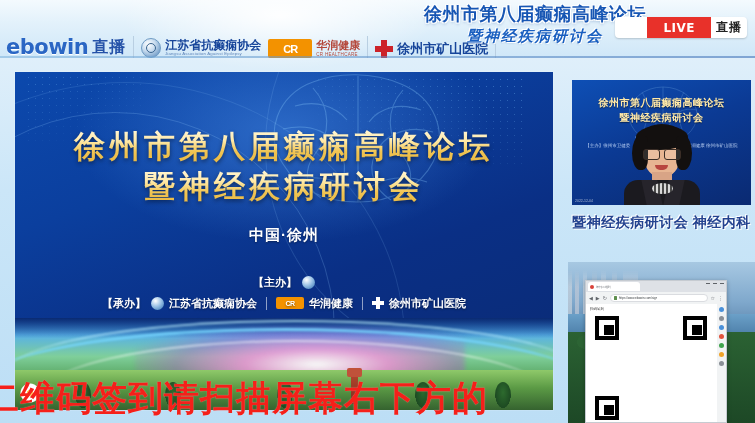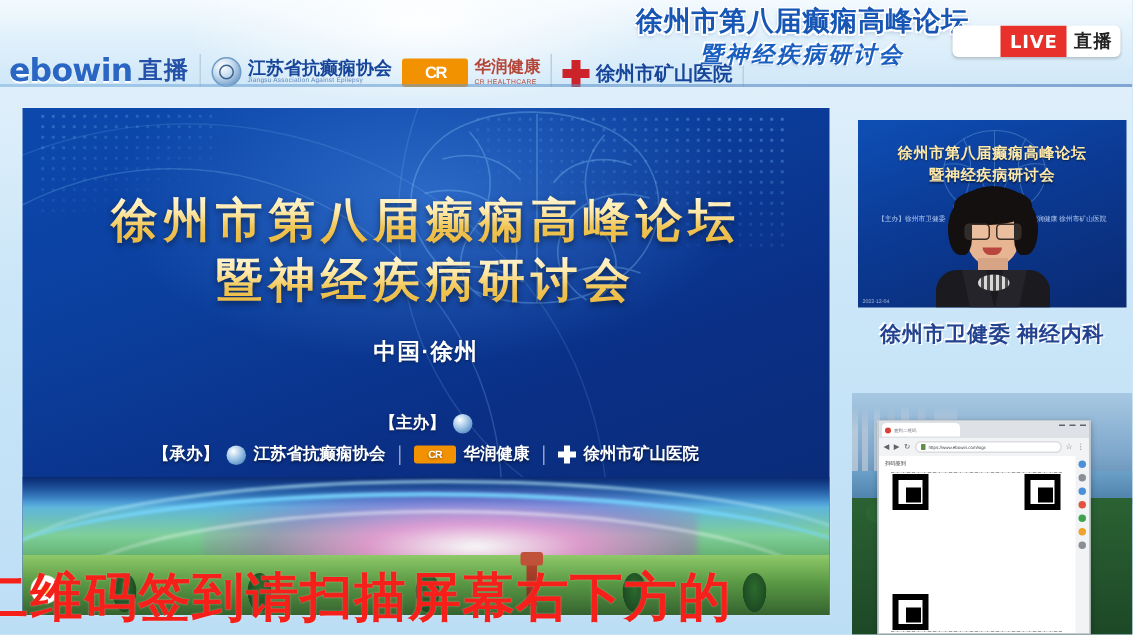--- a/index.html
+++ b/index.html
@@ -111,21 +111,21 @@
   
   #live-badge{
     position:absolute; right:8px; top:17px;
     display:flex; align-items:center;
     background:#fff; border-radius:4px; overflow:hidden;
     box-shadow:0 1px 2px rgba(0,0,0,.18);
     height:21px;
   }
   #live-red{
     background:#e8312a; color:#fff; font-weight:bold; font-size:12px;
-    padding:0 6px; height:21px; display:flex;align-items:center;
+    padding:0 16px; height:21px; display:flex;align-items:center;
     letter-spacing:.5px;
     font-family:"DejaVu Sans", sans-serif;
     margin-left:32px;
   }
   #live-cn{
     color:#222; font-size:12px; font-weight:bold; padding:0 5px;
     height:21px; display:flex;align-items:center; letter-spacing:1px;
   }
 
   #hdr-rule{
@@ -619,21 +619,21 @@
         <div id="neck"></div>
         <div id="body"></div>
         <div id="collar-l"></div>
         <div id="collar-r"></div>
         <div id="necklace"></div>
       </div>
       <div id="vb-stamp">2022-12-04</div>
     </div>
 
     <div id="speaker-info">
-      <div id="sp-org">徐州市卫健委 神经内科</div>
+      <div id="sp-org">暨神经疾病研讨会 神经内科</div>
     </div>
 
     <div id="qr-window">
       <div id="qr-tabbar">
         <div class="qr-tab">
           <span class="qr-favicon"></span>
           <span class="qr-tabtext">签到二维码</span>
         </div>
         <div class="qr-wctl">
           <i></i>

